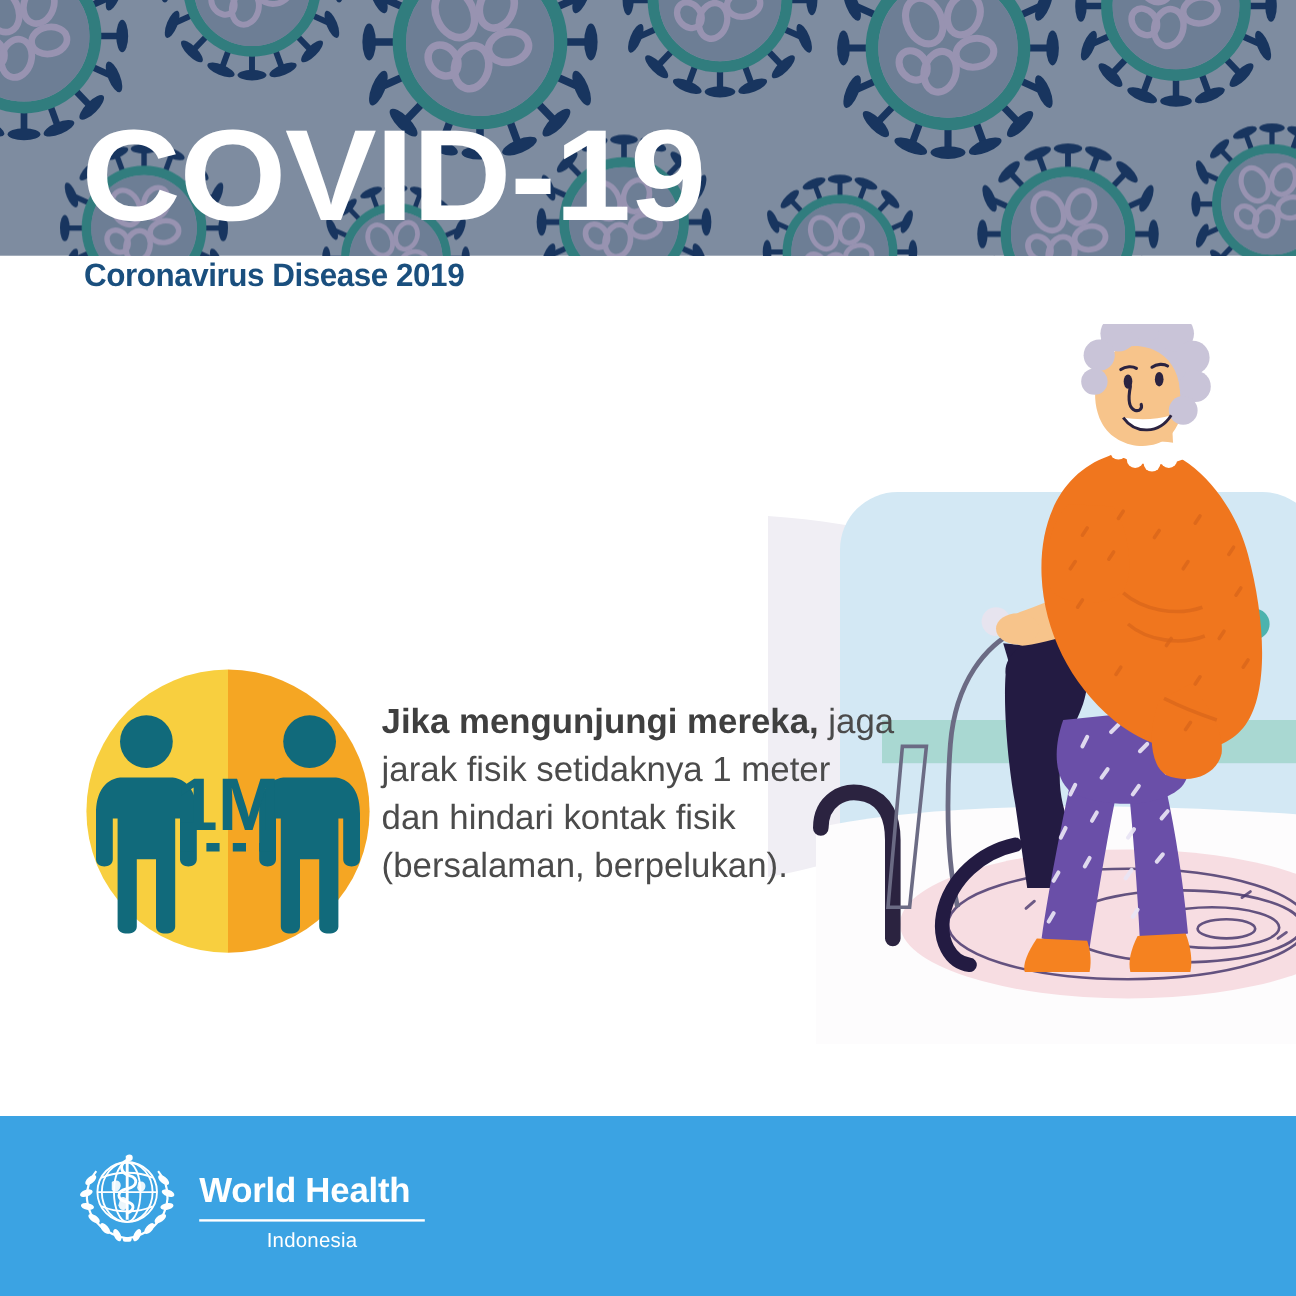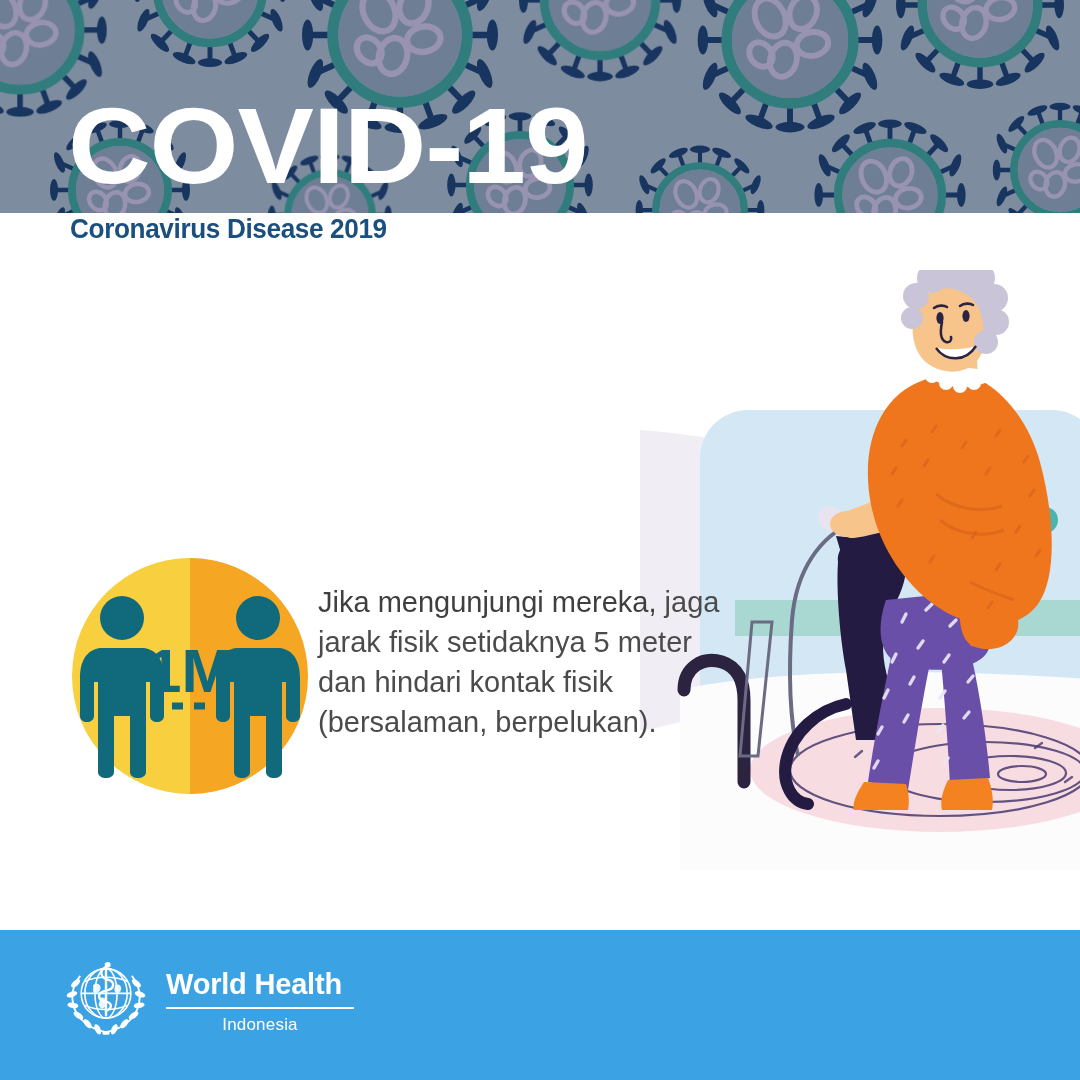--- a/index.html
+++ b/index.html
@@ -40,34 +40,34 @@
     transform:scaleX(.99); transform-origin:left center;
   }
   .headline .red { color:#b2514a; }
   .headline .teal { color:#336e7b; }
 
   
   .body-copy {
     position:absolute; left:318px; top:582px; width:430px; z-index:20;
     font-size:29px; line-height:40px; color:#4b4b4b;
   }
-  .body-copy .lead { font-weight:normal; color:#3f3f3f; }
+  .body-copy .lead { font-weight:bold; color:#3f3f3f; }
 
   
   .dist-icon { position:absolute; left:70px; top:556px; width:240px; height:240px; z-index:20; }
 
   
   .illus { position:absolute; left:640px; top:270px; width:440px; height:600px; z-index:10; }
 
   
   .footer {
     position:absolute; left:0; top:930px; width:1080px; height:150px;
     background:#3ba3e3; z-index:30;
   }
-  .who-logo { position:absolute; left:60px; top:22px; display:flex; align-items:center; }
+  .who-logo { position:absolute; left:60px; top:22px; display:flex; align-items:flex-end; }
   .who-emblem { width:92px; height:92px; flex:none; }
   .who-words { margin-left:14px; padding-top:8px; }
   .who-line {
     font-size:29px; line-height:31px; font-weight:bold; color:#ffffff;
     letter-spacing:-.2px; white-space:nowrap;
   }
   .who-rule { width:188px; height:2px; background:#ffffff; margin:7px 0 6px 0; }
   .who-country {
     font-size:17px; color:#ffffff; text-align:center; width:188px;
     letter-spacing:.2px;
@@ -344,21 +344,21 @@
     </g>
 
     <g stroke="#116a7b" stroke-width="7" stroke-linecap="butt" stroke-dasharray="11 11">
       <line x1="80" y1="150" x2="158" y2="150"></line>
     </g>
 
     <text x="120" y="136" text-anchor="middle" fill="#116a7b" font-family="Liberation Sans, sans-serif" font-size="62" font-weight="bold">1M</text>
   </svg>
 
   <div class="body-copy">
-    <span class="lead">Jika mengunjungi mereka,</span><span> jaga jarak fisik setidaknya 5 meter dan hindari kontak fisik (bersalaman, berpelukan).</span>
+    <span class="lead">Jika mengunjungi mereka,</span><span> jaga jarak fisik setidaknya 1 meter dan hindari kontak fisik (bersalaman, berpelukan).</span>
   </div>
 
   <div class="footer">
     <div class="who-logo">
       <svg class="who-emblem" viewBox="0 0 100 100">
         <g fill="none" stroke="#ffffff" stroke-width="1.7">
 
           <circle cx="50" cy="45" r="27"></circle>
           <ellipse cx="50" cy="45" rx="12" ry="27"></ellipse>
           <ellipse cx="50" cy="45" rx="23" ry="27"></ellipse>

